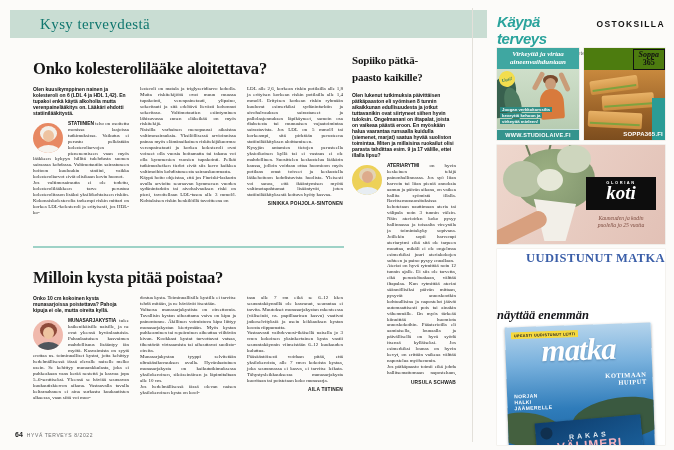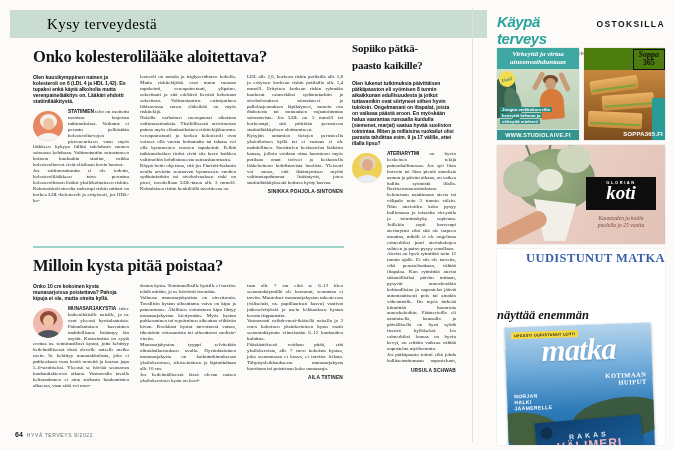--- a/index.html
+++ b/index.html
@@ -2,25 +2,25 @@
 <html><head>
 <meta charset="utf-8">
 <style>
   * { margin:0; padding:0; box-sizing:border-box; -webkit-text-size-adjust:none; }
   html,body { background:#ffffff; }
   .spread { position:relative; width:674px; height:450px; background:#fcfbf9; overflow:hidden;
             font-family:"Liberation Serif", serif; }
 
   
   .banner { position:absolute; left:10px; top:10px; width:477px; height:28px; background:#c9ddd3; }
-  .banner .banner-label { position:absolute; left:37px; top:6px; font:15px "Liberation Serif", serif;
-            color:#000000; letter-spacing:.4px; }
-
-  
-  .title { font:bold 16.5px/18px "Liberation Serif", serif; color:#151515; letter-spacing:-.2px; }
+  .banner .banner-label { position:absolute; left:30px; top:6px; font:15px "Liberation Serif", serif;
+            color:#0f766e; letter-spacing:.4px; }
+
+  
+  .title { font:bold 16.5px/18px "Liberation Serif", serif; color:#151515; letter-spacing:-.2px;margin-top:12px; }
   .cols { display:flex; gap:11px; margin-top:8px; overflow:hidden; }
   .col { width:96px; }
   .intro { font:bold 5px/6px "Liberation Sans", sans-serif; color:#101010; margin-bottom:5px; white-space:pre-line; }
   .bodytext { font:5px/5.9px "Liberation Serif", serif; color:#232323; text-align:justify; white-space:pre-line; }
   .lead { font:bold 4.8px "Liberation Sans", sans-serif; color:#111; }
   .sig { font:bold 4.8px "Liberation Sans", sans-serif; color:#161616; text-align:right; margin-top:3px; letter-spacing:.2px; }
 
   .avatar { width:30px; height:30px; border-radius:50%; float:left; margin:2px 5px 2px 0;
             position:relative; overflow:hidden; }
   .avatar .hair { position:absolute; border-radius:50%; }

